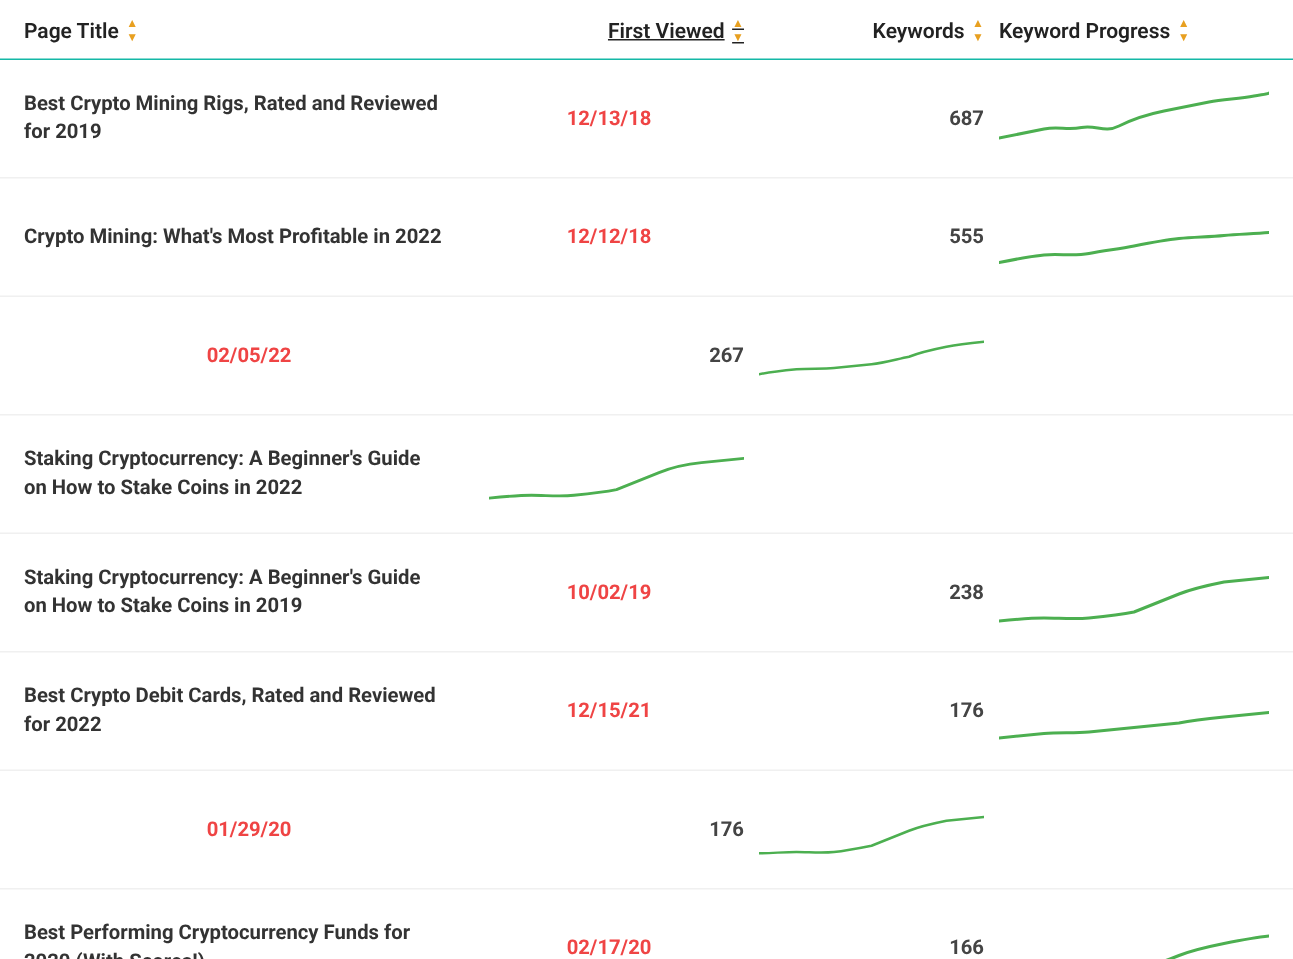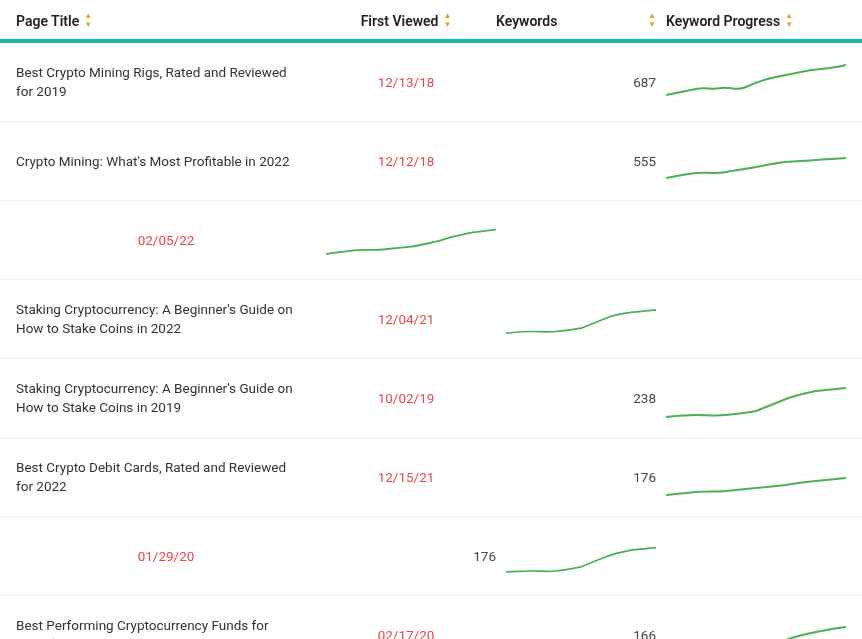--- a/index.html
+++ b/index.html
@@ -10,21 +10,21 @@
       font-size: 14px;
     }
     .table-container {
       width: 862px;
       min-height: 639px;
       padding: 0;
     }
     .table-header {
       display: grid;
       grid-template-columns: 300px 180px 160px 222px;
-      border-bottom: 4px solid #14b8a6;
+      border-bottom: 1px solid #14b8a6;
       padding: 12px 16px 10px 16px;
       align-items: center;
     }
     .header-cell {
       display: flex;
       align-items: center;
       gap: 5px;
       font-weight: 600;
       font-size: 14px;
       color: #222;
@@ -46,20 +46,21 @@
       content: '▼';
       font-size: 8px;
       color: #e8a020;
     }
     .table-row {
       display: grid;
       grid-template-columns: 300px 180px 160px 222px;
       border-bottom: 1px solid #f0f0f0;
       padding: 14px 16px;
       align-items: center;
+      font-weight: bold;
     }
     .cell-title {
       font-size: 13.5px;
       color: #333;
       line-height: 1.4;
       padding-right: 20px;
     }
     .cell-date {
       font-size: 13.5px;
       color: #ef4444;
@@ -83,25 +84,25 @@
   </style>
 </head>
 <body>
 
 <div class="table-container">
   <div class="table-header">
     <div class="header-cell">
       <span>Page Title</span>
       <span class="sort-icon"></span>
     </div>
-    <div class="header-cell" style="justify-content: center;">
+    <div class="header-cell" style="justify-content: flex-end; text-decoration: underline;">
       <span>First Viewed</span>
       <span class="sort-icon"></span>
     </div>
-    <div class="header-cell" style="justify-content: space-between;">
+    <div class="header-cell" style="justify-content: flex-end;">
       <span>Keywords</span>
       <span class="sort-icon"></span>
     </div>
     <div class="header-cell" style="padding-left: 10px;">
       <span>Keyword Progress</span>
       <span class="sort-icon"></span>
     </div>
   </div>
 
   <div id="table-body">
@@ -121,29 +122,29 @@
     <div class="cell-date">12/12/18</div>
     <div class="cell-keywords">555</div>
     <div class="cell-progress">
       <svg class="sparkline-svg" viewBox="0 0 180 50" xmlns="http://www.w3.org/2000/svg">
         <path d="M0,42 C10,40 20,38 30,37 C40,36 50,38 60,36 C70,34 80,33 90,31 C100,29 110,27 120,26 C130,25 140,25 150,24 C160,23 170,23 180,22" fill="none" stroke="#4caf50" stroke-width="2" stroke-linecap="round" stroke-linejoin="round"></path>
       </svg>
     </div>
   </div>
       <div class="table-row">
     <div class="cell-date">02/05/22</div>
+    <div class="cell-keywords">267</div>
     <div class="cell-progress">
       <svg class="sparkline-svg" viewBox="0 0 180 50" xmlns="http://www.w3.org/2000/svg">
         <path d="M0,40 C10,38 20,37 30,36 C40,35 50,36 60,35 C70,34 80,33 90,32 C100,31 110,28 120,26 C130,22 140,20 150,18 C160,16 170,15 180,14" fill="none" stroke="#4caf50" stroke-width="2" stroke-linecap="round" stroke-linejoin="round"></path>
       </svg>
     </div>
   </div>
       <div class="table-row">
     <div class="cell-title">Staking Cryptocurrency: A Beginner's Guide on How to Stake Coins in 2022</div>
-    <div class="cell-date">12/04/21</div>
     <div class="cell-progress">
       <svg class="sparkline-svg" viewBox="0 0 180 50" xmlns="http://www.w3.org/2000/svg">
         <path d="M0,42 C10,41 20,40 30,40 C40,40 50,41 60,40 C70,39 80,38 90,36 C100,32 110,28 120,24 C130,20 140,18 150,17 C160,16 170,15 180,14" fill="none" stroke="#4caf50" stroke-width="2" stroke-linecap="round" stroke-linejoin="round"></path>
       </svg>
     </div>
   </div>
       <div class="table-row">
     <div class="cell-title">Staking Cryptocurrency: A Beginner's Guide on How to Stake Coins in 2019</div>
     <div class="cell-date">10/02/19</div>
     <div class="cell-keywords">238</div>

